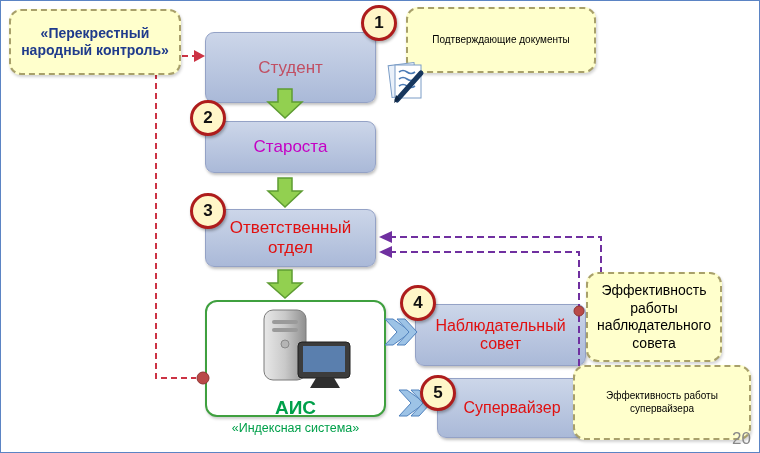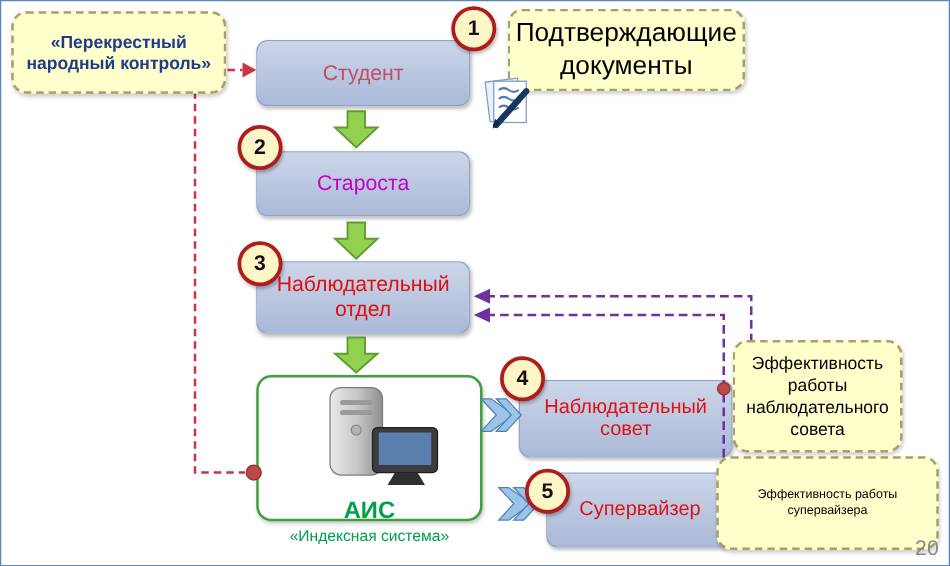--- a/index.html
+++ b/index.html
@@ -10,32 +10,32 @@
   }
   
   .callout{
     position:absolute;background:#ffffcc;border:2px dashed #a8a06a;
     border-radius:12px;display:flex;align-items:center;justify-content:center;
     text-align:center;padding:4px 8px;box-sizing:border-box;
     color:#000;line-height:1.25;box-shadow:1px 2px 3px rgba(0,0,0,.18);
   }
   .callout.control{left:8px;top:8px;width:172px;height:66px;
     color:#1f3b8c;font-weight:bold;font-size:14px;}
-  .callout.docs{left:405px;top:6px;width:190px;height:66px;font-size:21px;}
+  .callout.docs{left:405px;top:6px;width:190px;height:66px;font-size:10px;}
   .callout.board-eff{left:585px;top:271px;width:136px;height:90px;font-size:14px;}
   .callout.sup-eff{left:572px;top:364px;width:178px;height:75px;font-size:10px;}
   
   .node{
     position:absolute;border:1px solid #94a2c6;border-radius:9px;
     background:linear-gradient(#ccd6e9,#aab9d8);
     display:flex;align-items:center;justify-content:center;text-align:center;
     box-sizing:border-box;box-shadow:1px 2px 3px rgba(0,0,0,.25);
     line-height:1.15;padding:2px 6px;
   }
-  .node.student{left:204px;top:31px;width:171px;height:53px;color:#c14f63;font-size:17px;text-align:right;}
+  .node.student{left:204px;top:31px;width:171px;height:71px;color:#c14f63;font-size:17px;text-align:right;}
   .node.starosta{left:204px;top:120px;width:171px;height:52px;color:#c400c4;font-size:17px;}
   .node.dept{left:204px;top:208px;width:171px;height:58px;color:#e01010;font-size:17px;}
   .node.board{left:414px;top:303px;width:171px;height:62px;color:#e01010;font-size:16px;}
   .node.supervisor{left:436px;top:377px;width:150px;height:60px;color:#e01010;font-size:16px;}
   
   .ais{
     position:absolute;left:204px;top:299px;width:181px;height:117px;
     background:#ffffff;border:2px solid #3fa03f;border-radius:12px;
     box-sizing:border-box;display:flex;flex-direction:column;align-items:center;
     justify-content:flex-start;padding-top:6px;box-shadow:1px 2px 3px rgba(0,0,0,.2);
@@ -74,21 +74,21 @@
 
     <div class="node student">
       <span>Студент</span>
     </div>
 
     <div class="node starosta">
       <span>Староста</span>
     </div>
 
     <div class="node dept">
-      <span>Наблюдательный отдел</span>
+      <span>Ответственный отдел</span>
     </div>
 
     <div class="node board">
       <span>Наблюдательный совет</span>
     </div>
 
     <div class="node supervisor">
       <span>Супервайзер</span>
     </div>
 

